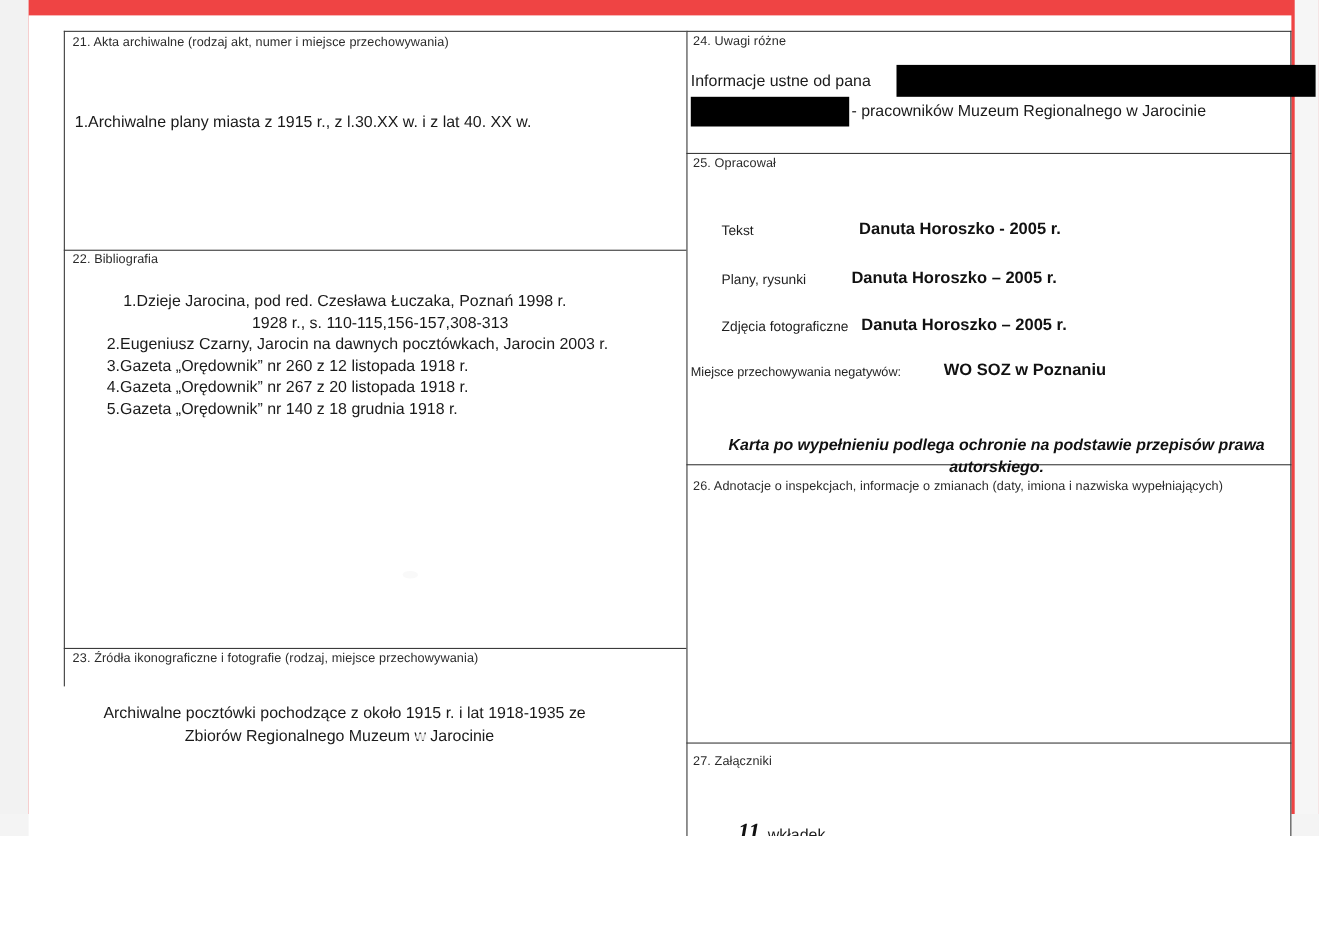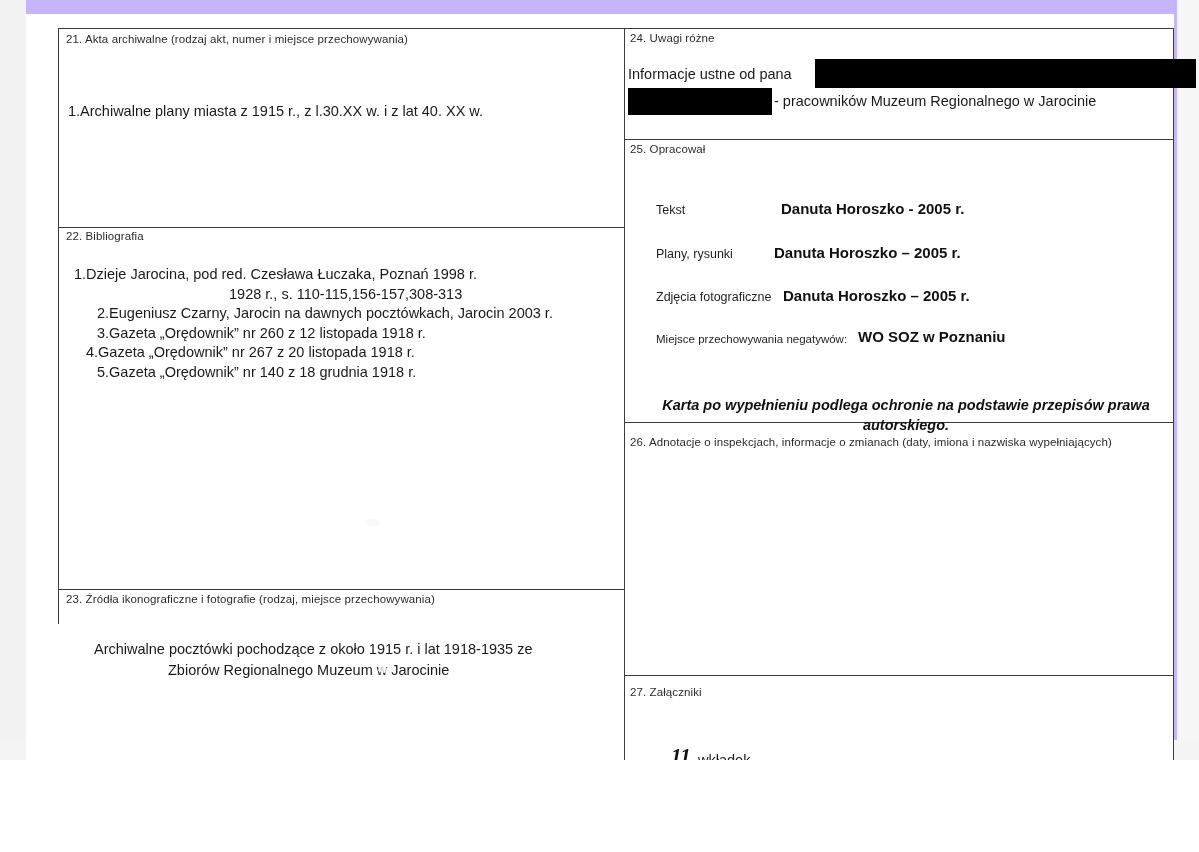--- a/index.html
+++ b/index.html
@@ -8,21 +8,21 @@
     background: #ffffff;
   }
   body {
     font-family: "Liberation Sans", sans-serif;
     color: #000000;
   }
   .page {
     position: relative;
     width: 1199px;
     height: 760px;
-    background: #c4b5fd;
+    background: #ef4444;
     overflow: hidden;
   }
   
   .sheet {
     position: absolute;
     left: 26px;
     top: 14px;
     width: 1148px;
     height: 814px;
     background: #ffffff;
@@ -160,25 +160,25 @@
     <div class="hline" style="left:598px; top:661px; width:550px;"></div>
 
     <div class="hline" style="left:598px; top:813px; width:550px;"></div>
 
     <div class="field-label" style="left:40px; top:19px;">21. Akta archiwalne (rodzaj akt, numer i miejsce przechowywania)</div>
     <div class="body-text nowrap" style="left:42px; top:89px;">1.Archiwalne plany miasta  z  1915 r., z l.30.XX w. i z lat 40. XX w.</div>
 
     <div class="field-label" style="left:40px; top:216px;">22. Bibliografia</div>
 
     <div class="ol-list" style="left:48px; top:251px;">
-      <div style="">1.Dzieje Jarocina, pod red. Czesława Łuczaka, Poznań 1998 r.</div>
+      <div style="text-align:center;">1.Dzieje Jarocina, pod red. Czesława Łuczaka, Poznań 1998 r.</div>
       <div style="margin-left:155px;">1928 r., s. 110-115,156-157,308-313</div>
       <div style="margin-left:23px;text-align:center;">2.Eugeniusz Czarny, Jarocin na dawnych pocztówkach, Jarocin 2003 r.</div>
       <div style="margin-left:23px;">3.Gazeta „Orędownik” nr 260 z 12 listopada 1918 r.</div>
-      <div style="margin-left:12px;">4.Gazeta „Orędownik” nr 267 z 20 listopada 1918 r.</div>
+      <div style="margin-left:23px;">4.Gazeta „Orędownik” nr 267 z 20 listopada 1918 r.</div>
       <div style="margin-left:23px;">5.Gazeta „Orędownik” nr 140 z 18 grudnia 1918 r.</div>
     </div>
 
     <div class="field-label" style="left:40px; top:579px;">23. Źródła ikonograficzne i fotografie (rodzaj, miejsce przechowywania)</div>
     <div class="body-text nowrap" style="left:68px; top:627px;">Archiwalne pocztówki pochodzące z około 1915 r. i lat 1918-1935  ze</div>
     <div class="body-text nowrap" style="left:142px; top:648px;">Zbiorów Regionalnego Muzeum w Jarocinie</div>
 
     <div class="field-label" style="left:604px; top:18px;">24. Uwagi różne</div>
     <div class="body-text nowrap" style="left:602px; top:52px;">Informacje ustne od pana</div>
     <div class="redact" style="left:789px; top:45px; width:381px; height:29px;"></div>
@@ -189,21 +189,21 @@
 
     <div class="sub-label" style="left:630px; top:189px;">Tekst</div>
     <div class="val-italic" style="left:755px; top:186px;">Danuta  Horoszko  -  2005 r.</div>
 
     <div class="sub-label" style="left:630px; top:233px;">Plany, rysunki</div>
     <div class="val-italic" style="left:748px; top:230px;">Danuta  Horoszko – 2005 r.</div>
 
     <div class="sub-label" style="left:630px; top:276px;">Zdjęcia fotograficzne</div>
     <div class="val-italic" style="left:757px; top:273px;">Danuta  Horoszko –  2005  r.</div>
 
-    <div class="sub-label" style="left:630px; top:319px; font-size:11.5px;">Miejsce przechowywania negatywów:</div>
+    <div class="sub-label" style="left:602px; top:319px; font-size:11.5px;">Miejsce przechowywania negatywów:</div>
     <div class="val-italic" style="left:832px; top:314px; font-style:normal;">WO SOZ w Poznaniu</div>
 
     <div class="notice" style="left:620px; top:401px; width:520px;">autorskiego.</div>
     <div class="notice" style="left:620px; top:381px; width:520px;">Karta po wypełnieniu podlega ochronie na podstawie przepisów prawa</div>
 
     <div class="field-label" style="left:604px; top:422px;">26. Adnotacje o inspekcjach, informacje o zmianach (daty, imiona i nazwiska wypełniających)</div>
 
     <div class="field-label" style="left:604px; top:672px;">27. Załączniki</div>
     <div class="handwritten" style="left:645px; top:730px;">11</div>
     <div class="body-text" style="left:672px; top:738px;">wkładek</div>

